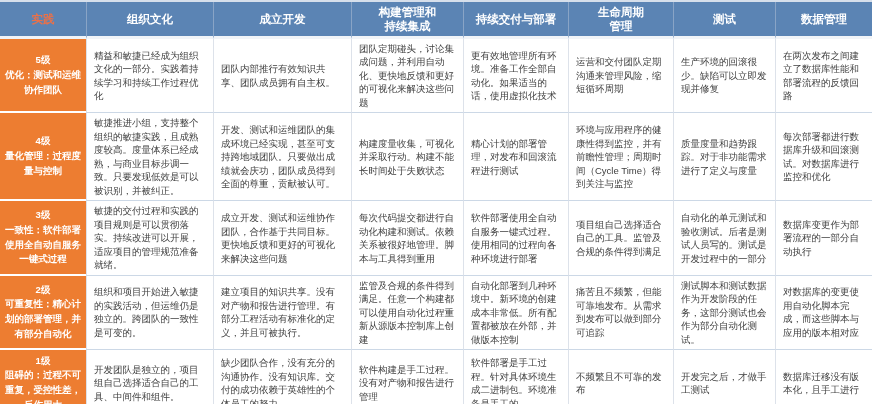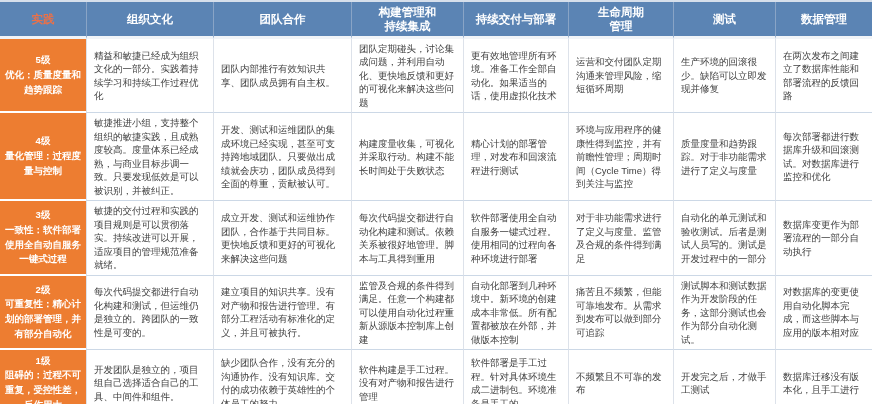--- a/index.html
+++ b/index.html
@@ -62,35 +62,35 @@
       <col style="width:112px">
     <col style="width:105px">
       <col style="width:105px">
       <col style="width:102px">
       <col style="width:97px">
   </colgroup>
   <thead>
     <tr style="height:37px">
       <th>实践</th>
       <th>组织文化</th>
-      <th>团队合作</th>
+      <th>成立开发</th>
       <th>构建管理和
 持续集成</th>
       <th>持续交付与部署</th>
       <th>生命周期
 管理</th>
       <th>测试</th>
       <th>数据管理</th>
     </tr>
   </thead>
   <tbody>
     <tr style="height:67px">
       <th class="level">
         <span class="lvl-num">5级</span>
-        <span class="lvl-desc">优化：质量度量和趋势跟踪</span>
+        <span class="lvl-desc">优化：测试和运维协作团队</span>
       </th>
       <td>精益和敏捷已经成为组织文化的一部分。实践着持续学习和持续工作过程优化</td>
       <td>团队内部推行有效知识共享、团队成员拥有自主权。</td>
       <td>团队定期碰头，讨论集成问题，并利用自动化、更快地反馈和更好的可视化来解决这些问题</td>
       <td>更有效地管理所有环境。准备工作全部自动化。如果适当的话，使用虚拟化技术</td>
       <td>运营和交付团队定期沟通来管理风险，缩短循环周期</td>
       <td>生产环境的回滚很少。缺陷可以立即发现并修复</td>
       <td>在两次发布之间建立了数据库性能和部署流程的反馈回路</td>
     </tr>
     <tr style="height:85px">
@@ -108,30 +108,30 @@
     </tr>
     <tr style="height:74px">
       <th class="level">
         <span class="lvl-num">3级</span>
         <span class="lvl-desc">一致性：软件部署使用全自动自服务一键式过程</span>
       </th>
       <td>敏捷的交付过程和实践的项目规则是可以贯彻落实。持续改进可以开展，适应项目的管理规范准备就绪。</td>
       <td>成立开发、测试和运维协作团队，合作基于共同目标。更快地反馈和更好的可视化来解决这些问题</td>
       <td>每次代码提交都进行自动化构建和测试。依赖关系被很好地管理。脚本与工具得到重用</td>
       <td>软件部署使用全自动自服务一键式过程。使用相同的过程向各种环境进行部署</td>
-      <td>对于非功能需求进行了定义与度量。监管及合规的条件得到满足</td>
+      <td>项目组自己选择适合自己的工具。监管及合规的条件得到满足</td>
       <td>自动化的单元测试和验收测试。后者是测试人员写的。测试是开发过程中的一部分</td>
       <td>数据库变更作为部署流程的一部分自动执行</td>
     </tr>
     <tr style="height:72px">
       <th class="level">
         <span class="lvl-num">2级</span>
         <span class="lvl-desc">可重复性：精心计划的部署管理，并有部分自动化</span>
       </th>
-      <td>每次代码提交都进行自动化构建和测试，但运维仍是独立的。跨团队的一致性是可变的。</td>
+      <td>组织和项目开始进入敏捷的实践活动，但运维仍是独立的。跨团队的一致性是可变的。</td>
       <td>建立项目的知识共享。没有对产物和报告进行管理。有部分工程活动有标准化的定义，并且可被执行。</td>
       <td>监管及合规的条件得到满足。任意一个构建都可以使用自动化过程重新从源版本控制库上创建</td>
       <td>自动化部署到几种环境中。新环境的创建成本非常低。所有配置都被放在外部，并做版本控制</td>
       <td>痛苦且不频繁，但能可靠地发布。从需求到发布可以做到部分可追踪</td>
       <td>测试脚本和测试数据作为开发阶段的任务，这部分测试也会作为部分自动化测试。</td>
       <td>对数据库的变更使用自动化脚本完成，而这些脚本与应用的版本相对应</td>
     </tr>
     <tr style="height:66px">
       <th class="level">
         <span class="lvl-num">1级</span>

